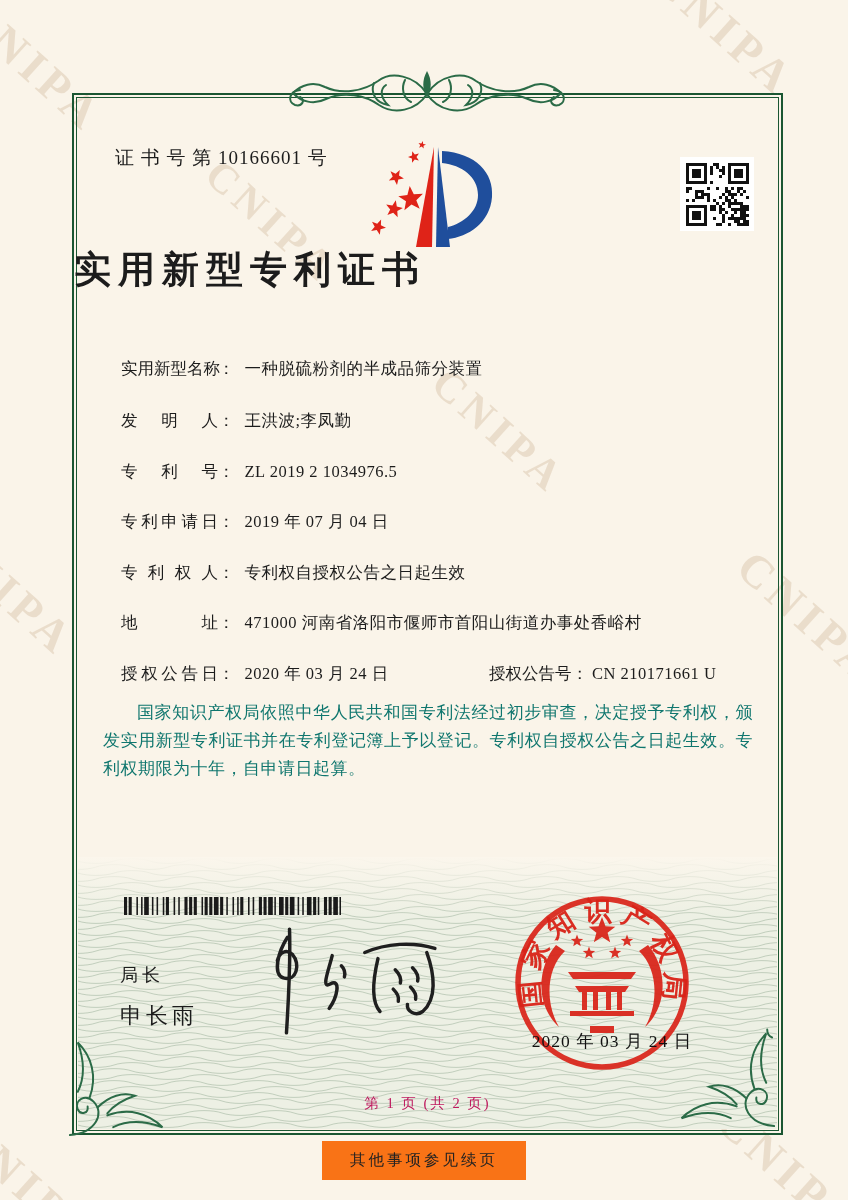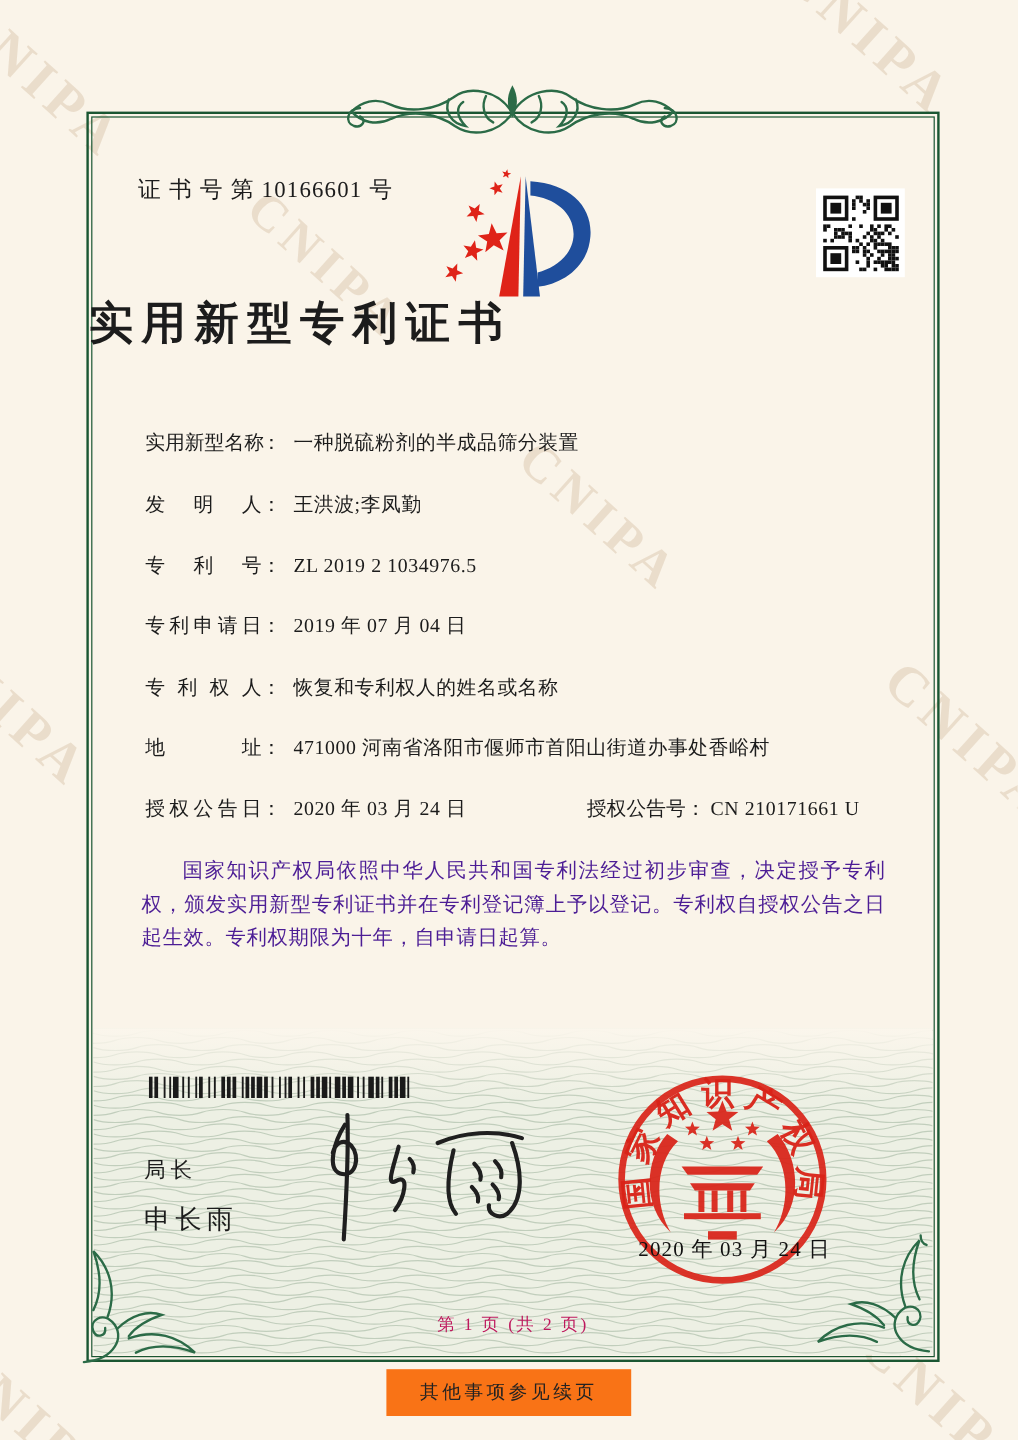--- a/index.html
+++ b/index.html
@@ -36,22 +36,22 @@
   .field-row{position:absolute;left:47px;font-size:16.5px;z-index:3;white-space:nowrap;}
   .flabel{
     display:inline-block;width:97px;text-align:justify;text-align-last:justify;
     vertical-align:bottom;
   }
   .fvalue{margin-left:10px;letter-spacing:0.5px;}
   .gazette{position:absolute;left:368px;top:0;}
   
   .paras{position:absolute;left:28px;top:603px;width:652px;z-index:3;}
   .paras p{
-    margin:16px;font-size:17px;line-height:1.66;text-indent:2em;
-    text-align:justify;color:#4c1d95;letter-spacing:0.5px;font-family:Liberation Mono, monospace;
+    margin:1px;font-size:17px;line-height:1.66;text-indent:2em;
+    text-align:justify;color:#0f766e;letter-spacing:0.5px;
   }
   
   .waveband{position:absolute;left:4px;top:762px;width:699px;height:272px;background:#edf0e4;z-index:2;}
   .wavefade{position:absolute;left:4px;top:762px;width:699px;height:60px;
     background:linear-gradient(#fbf6ec,rgba(251,246,236,0));z-index:2;}
   
   .barcode{position:absolute;left:50px;top:802px;width:220px;height:18px;z-index:3;}
   .officer-title{position:absolute;left:46px;top:868px;font-size:18px;letter-spacing:4px;z-index:3;font-family:Liberation Sans, sans-serif;}
   .officer-name{position:absolute;left:46px;top:906px;font-size:22px;letter-spacing:4px;z-index:3;font-family:Liberation Sans, sans-serif;}
   .signature{position:absolute;left:168px;top:826px;width:215px;height:122px;z-index:4;}
@@ -300,21 +300,21 @@
   <div class="field-row" style="top:315px">
     <span class="flabel">发明人</span><span>：</span><span class="fvalue">王洪波;李凤勤</span>
   </div>
   <div class="field-row" style="top:366px">
     <span class="flabel">专利号</span><span>：</span><span class="fvalue">ZL 2019 2 1034976.5</span>
   </div>
   <div class="field-row" style="top:416px">
     <span class="flabel">专利申请日</span><span>：</span><span class="fvalue">2019 年 07 月 04 日</span>
   </div>
   <div class="field-row" style="top:467px">
-    <span class="flabel">专利权人</span><span>：</span><span class="fvalue">恢复和专利权人的姓名或名称</span>
+    <span class="flabel">专利权人</span><span>：</span><span class="fvalue">专利权自授权公告之日起生效</span>
   </div>
   <div class="field-row" style="top:517px">
     <span class="flabel">地址</span><span>：</span><span class="fvalue">471000 河南省洛阳市偃师市首阳山街道办事处香峪村</span>
   </div>
   <div class="field-row" style="top:568px;width:640px">
     <span class="flabel">授权公告日</span><span>：</span><span class="fvalue">2020 年 03 月 24 日</span>
     <span class="gazette">
       <span>授权公告号</span><span>：</span><span class="fvalue" style="margin-left:4px">CN 210171661 U</span>
     </span>
   </div>

